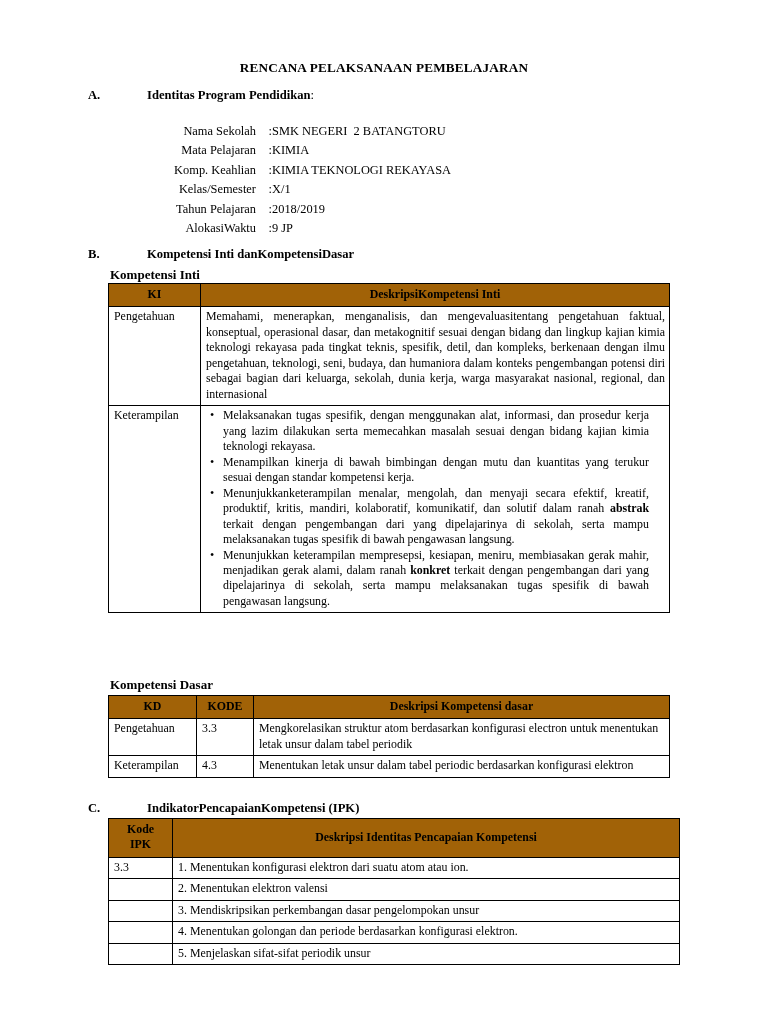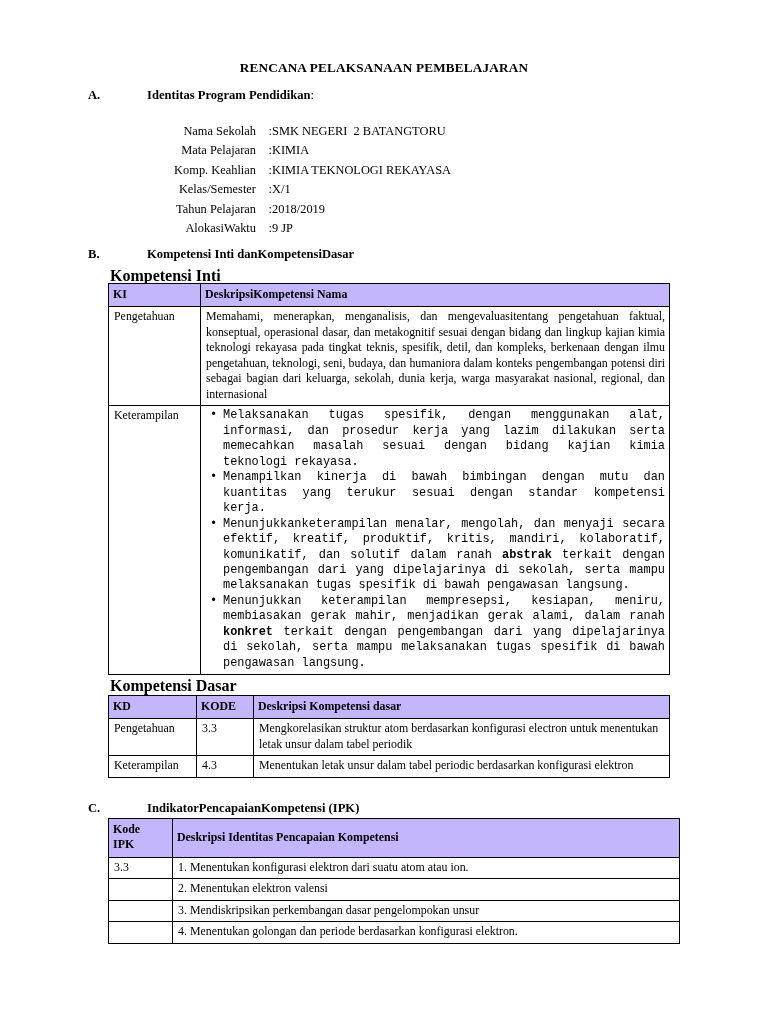--- a/index.html
+++ b/index.html
@@ -62,59 +62,58 @@
     text-align: right;
   }
   .id-label { width: 138px; flex: 0 0 138px; }
   .id-colon { width: 16px; flex: 0 0 16px; }
   .id-value { white-space: pre; }
 
   
   .sublabel {
     position: absolute;
     font-weight: bold;
-    font-size: 16px;
+    font-size: 13px;
   }
 
   
   table.doc {
     position: absolute;
     border-collapse: collapse;
     font-size: 11.9px;
     table-layout: fixed;
   }
   table.doc th, table.doc td {
     border: 1px solid #000000;
     vertical-align: top;
     padding: 2px 4px 3px 5px;
     line-height: 1.30;
   }
   table.doc th {
-    background: #c4b5fd;
-    text-align: left;
+    background: #a16207;
+    text-align: center;
     font-weight: bold;
     vertical-align: middle;
     padding: 3px 4px 4px 4px;
   }
   td.just { text-align: justify; text-justify: inter-word; }
 
   
   ul.bullets {
     margin: 0;
     padding: 0 0 0 17px;
     list-style: none;
   }
   ul.bullets li {
     position: relative;
     text-align: justify;
     text-justify: inter-word;
-    margin: 0 0 0 0;
+    margin: 0 16px 0 0;
     padding: 0;
     line-height: 1.30;
-    font-family: Liberation Mono, monospace;
   }
   ul.bullets li::before {
     content: "\2022";
     position: absolute;
     left: -13px;
     top: 0;
     font-size: 12px;
   }
 
   b { font-weight: bold; }
@@ -173,21 +172,21 @@
   <div class="sublabel" style="left:110px; top:267px;">Kompetensi Inti</div>
 
   <table class="doc" style="left:108px; top:283px; width:562px;">
     <colgroup>
         <col style="width:92px;">
         <col>
       </colgroup>
     <thead>
       <tr>
         <th>KI</th>
-        <th>DeskripsiKompetensi Nama</th>
+        <th>DeskripsiKompetensi Inti</th>
       </tr>
     </thead>
     <tbody>
       <tr>
         <td>Pengetahuan</td>
         <td class="just">Memahami, menerapkan, menganalisis, dan mengevaluasitentang pengetahuan faktual, konseptual, operasional dasar, dan metakognitif sesuai dengan bidang dan lingkup kajian kimia teknologi rekayasa pada tingkat teknis, spesifik, detil, dan kompleks, berkenaan dengan ilmu pengetahuan, teknologi, seni, budaya, dan humaniora dalam konteks pengembangan potensi diri sebagai bagian dari keluarga, sekolah, dunia kerja, warga masyarakat nasional, regional, dan internasional</td>
       </tr>
       <tr>
         <td>Keterampilan</td>
         <td>
@@ -260,16 +259,20 @@
         <td>2. Menentukan elektron valensi</td>
       </tr>
       <tr>
         <td></td>
         <td>3. Mendiskripsikan perkembangan dasar pengelompokan unsur</td>
       </tr>
       <tr>
         <td></td>
         <td>4. Menentukan golongan  dan periode berdasarkan konfigurasi elektron.</td>
       </tr>
+      <tr>
+        <td></td>
+        <td>5. Menjelaskan sifat-sifat periodik unsur</td>
+      </tr>
     </tbody>
   </table>
 
 </div>
 
 </body></html>

